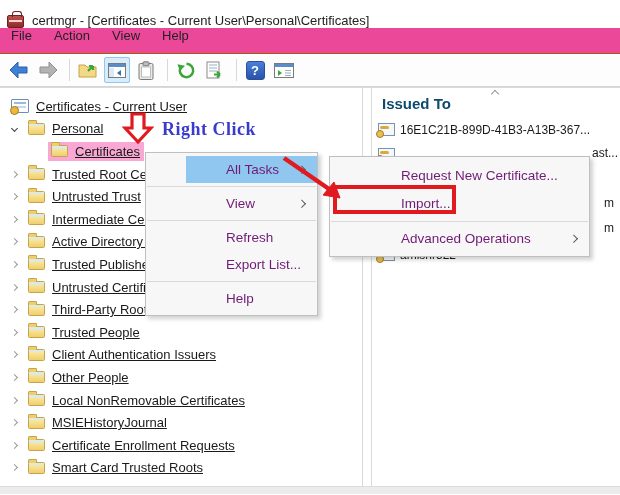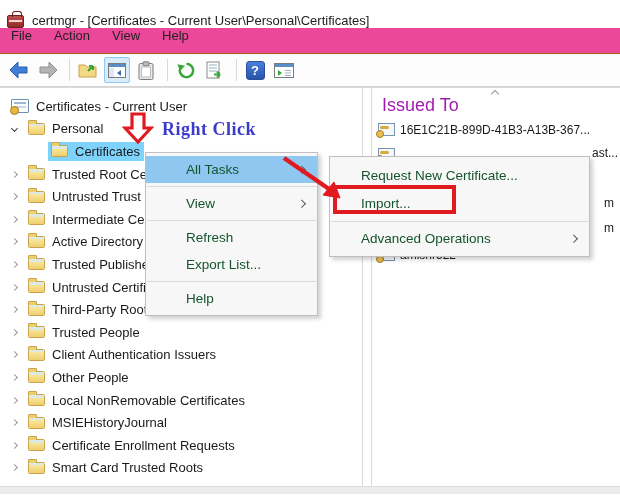--- a/index.html
+++ b/index.html
@@ -33,47 +33,47 @@
   .list-panel { flex:1; border-left:1px solid #d9d9d9; background:#fff; overflow:hidden; position:relative; }
 
   
   .tree-row { height:22.6px; display:flex; align-items:center; white-space:nowrap; cursor:default; }
   .tree-row.lvl0 { padding-left:5px; }
   .tree-row.lvl1 { padding-left:6px; }
   .tree-row.lvl2 { padding-left:29px; }
   .chev { width:16px; height:16px; display:flex; align-items:center; justify-content:center; flex:0 0 16px; }
   .chev i { display:block; width:5px; height:5px; border-right:1.4px solid #9a9a9a; border-bottom:1.4px solid #9a9a9a; transform:rotate(-45deg); }
   .chev.expanded i { border-color:#3c3c3c; transform:rotate(45deg); }
-  .rowbox { display:inline-flex; align-items:center; padding:2px 4px 2px 3px; margin-left:3px; border-radius:0; }
-  .tree-row.selected .rowbox { background:#7dd3fc; }
+  .rowbox { display:inline-flex; align-items:center; padding:2px 4px 2px 3px; margin-left:3px; border-radius:0;text-decoration:underline; }
+  .tree-row.selected .rowbox { background:#f9a8d4; }
   .tlabel { margin-left:7px; }
   .folder { width:17px; height:12px; position:relative; background:linear-gradient(#fdeeae,#eecf6d); border:1px solid #c9a24a; border-radius:1.5px; flex:0 0 17px; }
   .folder::before { content:""; position:absolute; top:-4px; left:-1px; width:7px; height:3px; background:#eecf6d; border:1px solid #c9a24a; border-bottom:none; border-radius:1.5px 1.5px 0 0; }
   .folder::after { content:""; position:absolute; top:0; left:0; right:0; height:2.5px; background:rgba(210,233,250,.75); }
   .certmgr-ic { width:18px; height:14px; position:relative; background:#fdfdfd; border:1px solid #6b8fb5; border-radius:1px; flex:0 0 18px; }
   .certmgr-ic::before { content:""; position:absolute; top:2px; left:2px; right:2px; height:2px; background:#9db9d6; box-shadow:0 4px 0 #c5d7ea; }
   .certmgr-ic::after { content:""; position:absolute; bottom:-3px; left:-2px; width:7px; height:7px; border-radius:50%; background:#eab83e; border:1px solid #a67c1f; }
 
   
-  .list-header { height:29px; position:relative; padding:7px 0 0 10px; font-size:18px; color:#a21caf; cursor:default; }
+  .list-header { height:29px; position:relative; padding:7px 0 0 10px; font-size:15px; color:#0c4a6e; cursor:default;font-weight:bold; }
   .sortcaret { position:absolute; left:120px; top:3px; width:6px; height:6px; border-left:1.2px solid #9a9a9a; border-top:1.2px solid #9a9a9a; transform:rotate(45deg); }
   .list-row { height:25px; display:flex; align-items:center; position:relative; white-space:nowrap; overflow:hidden; font-size:12px; }
   .certicon { width:17px; height:13px; position:relative; background:#f5f8fb; border:1px solid #7a93ad; margin-left:6px; flex:0 0 17px; }
   .certicon::before { content:""; position:absolute; top:2px; left:1px; width:9px; height:3px; background:#d9a93c; border-radius:2px; }
   .certicon::after { content:""; position:absolute; bottom:-3px; left:-3px; width:6px; height:6px; border-radius:50%; background:#e9bf55; border:1px solid #a67c1f; }
   .cell { margin-left:5px; }
   .frag { position:absolute; top:4px; }
   .list-row.row1 .frag { left:220px; }
   .list-row.row3 .frag, .list-row.row4 .frag { left:232px; }
 
   
   .ctx-menu, .sub-menu { position:absolute; background:#f7f7f7; border:1px solid #bfbfbf; box-shadow:3px 3px 4px rgba(0,0,0,.18); font-size:13.5px; padding:3px 0; }
   .ctx-menu { left:145px; top:152px; width:173px; z-index:10; }
   .sub-menu { left:329px; top:156px; width:261px; z-index:11; padding:5px 0 3px 0; }
-  .mi { height:27px; line-height:27px; position:relative; padding-left:40px; color:#14532d; cursor:default; }
+  .mi { height:27px; line-height:27px; position:relative; padding-left:40px; color:#701a75; cursor:default;margin-left:40px; }
   .sub-menu .mi { height:28px; line-height:28px; padding-left:31px; }
   .mi.highlighted { background:#8fc7f0; }
   .msep { height:1px; background:#d9d9d9; margin:3px 1px; }
   .mchev { position:absolute; right:13px; top:50%; width:5.5px; height:5.5px; border-top:1.4px solid #5a5a5a; border-right:1.4px solid #5a5a5a; transform:translateY(-60%) rotate(45deg); }
 
   
   .ann-rightclick { position:absolute; left:162px; top:119px; z-index:20; font-family:"Liberation Serif","DejaVu Serif",serif; font-weight:bold; font-size:18px; letter-spacing:.5px; }
   .ann-downarrow { position:absolute; left:122px; top:112px; z-index:20; }
   .ann-arrow2 { position:absolute; left:280px; top:150px; z-index:30; pointer-events:none; }
   .ann-importbox { position:absolute; left:333px; top:185px; width:123px; height:29px; border:4px solid; z-index:31; pointer-events:none; }

